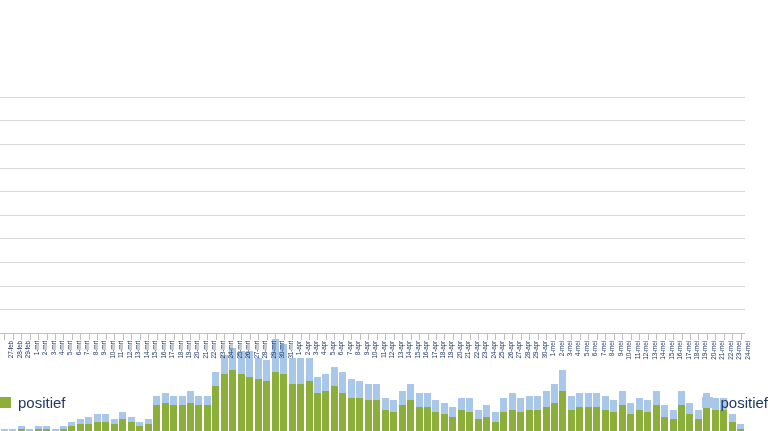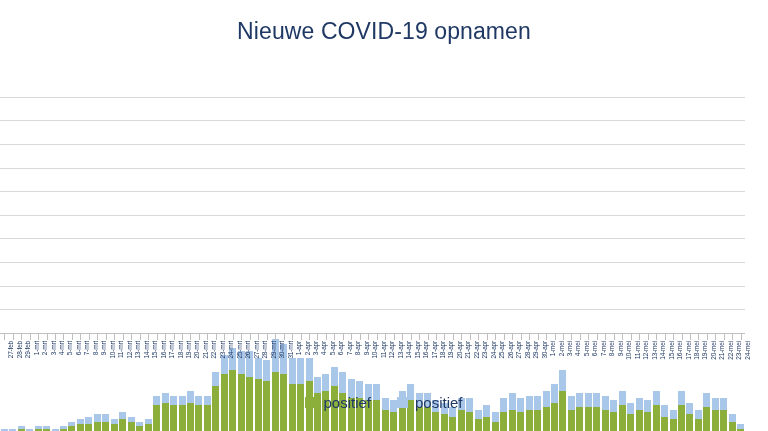--- a/index.html
+++ b/index.html
@@ -113,21 +113,21 @@
     text-align: right;
     white-space: nowrap;
     letter-spacing: -0.2px;
   }
   #legend {
     position: absolute;
     left: 0;
     right: 0;
     top: 394px;
     display: flex;
-    justify-content: center;
+    justify-content: space-between;
     align-items: center;
     gap: 26px;
   }
   .legend-item {
     display: flex;
     align-items: center;
     gap: 7px;
   }
   .legend-swatch {
     width: 11px;
@@ -140,21 +140,20 @@
     font-size: 15px;
     color: #1F3864;
     font-family: "Liberation Sans", sans-serif;
   }
 </style>
 </head>
 <body>
 
 <div id="chart-root">
 
-  <div id="chart-title">Nieuwe COVID-19 opnamen</div>
 
   <div id="plot-area">
     <div id="gridlines">
         <div class="gridline" style="top: 260px;"></div>
         <div class="gridline" style="top: 236.364px;"></div>
         <div class="gridline" style="top: 212.727px;"></div>
         <div class="gridline" style="top: 189.091px;"></div>
         <div class="gridline" style="top: 165.455px;"></div>
         <div class="gridline" style="top: 141.818px;"></div>
         <div class="gridline" style="top: 118.182px;"></div>

